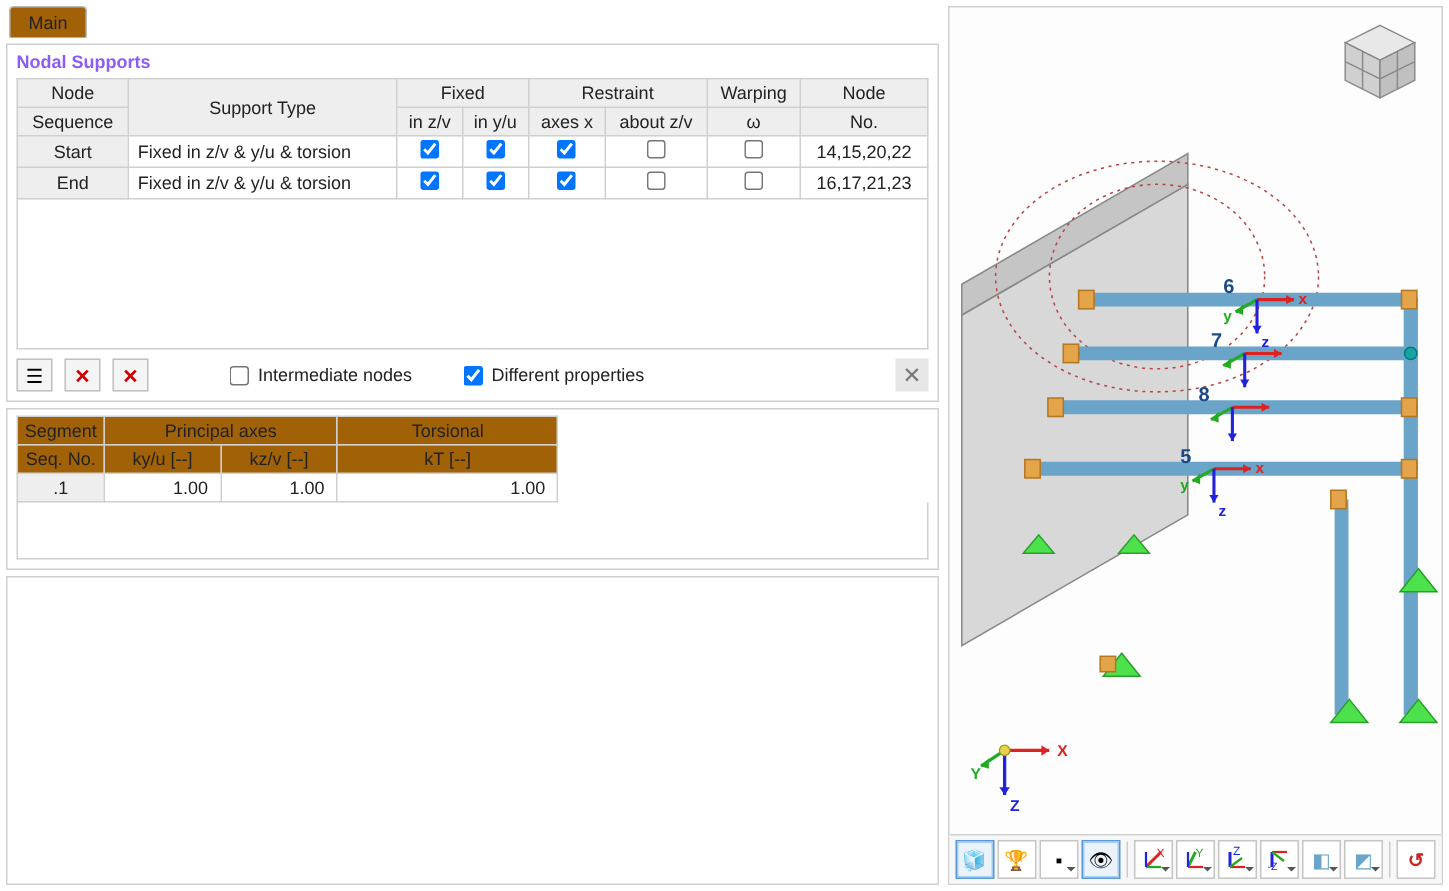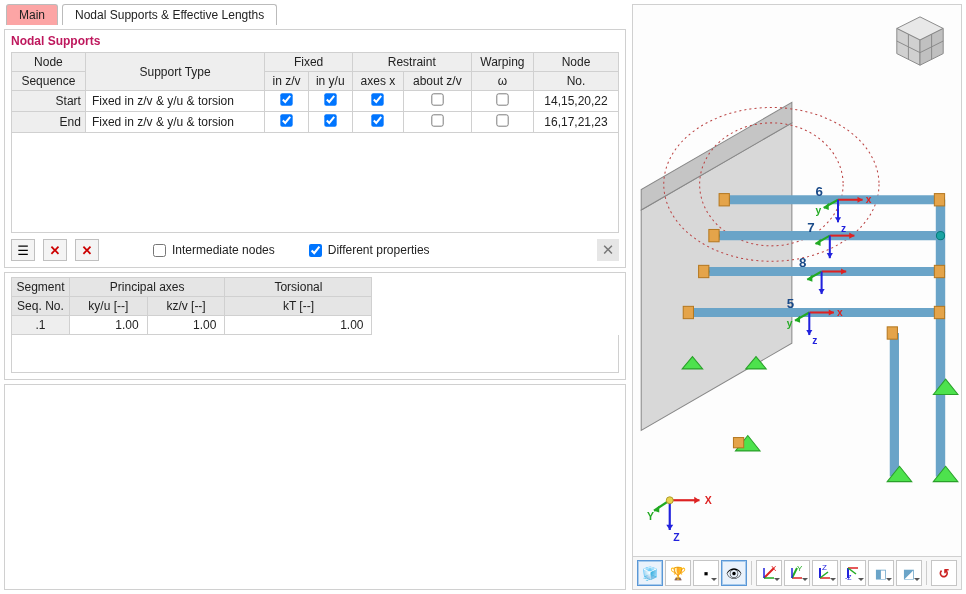--- a/index.html
+++ b/index.html
@@ -39,36 +39,36 @@
     gap: 4px;
     align-items: flex-start;
     padding-left: 2px;
   }
   .tab {
     padding: 3px 12px;
     border: 1px solid #bbb;
     border-top-left-radius: 3px;
     border-top-right-radius: 3px;
     border-bottom: none;
-    background: #fca5a5;
+    background: #a16207;
     cursor: pointer;
   }
   .tab.active {
     background: #fff;
     position: relative;
     z-index: 2;
   }
   
   .panel {
     border: 1px solid #d0d0d0;
     background: #fff;
     padding: 4px 6px 6px;
   }
   .panel-title {
-    color: #be185d;
+    color: #8b5cf6;
     font-weight: bold;
     margin-bottom: 4px;
   }
   
   .ns-table {
     width: 100%;
     border-collapse: collapse;
     font-size: 12px;
   }
   .ns-table th, .ns-table td {
@@ -76,21 +76,21 @@
     padding: 2px 4px;
     text-align: center;
     background: #fff;
   }
   .ns-table th {
     background: #eee;
     font-weight: normal;
   }
   .ns-table .row-head {
     background: #eee;
-    text-align: right;
+    text-align: center;
     margin-top: 44px;
   }
   .ns-table td.left {
     text-align: left;
     padding-left: 6px;
   }
   .ns-table input[type="checkbox"] {
     transform: scale(0.95);
     cursor: pointer;
   }
@@ -130,21 +130,21 @@
   .el-table {
     width: 100%;
     border-collapse: collapse;
   }
   .el-table th, .el-table td {
     border: 1px solid #d0d0d0;
     padding: 2px 4px;
     text-align: center;
     font-weight: normal;
   }
-  .el-table th { background: #e5e5e5; }
+  .el-table th { background: #a16207; }
   .el-table td.seq { background: #eee; text-align: center; }
   .el-empty {
     height: 38px;
     border: 1px solid #d0d0d0;
     border-top: none;
   }
   .abs-row {
     display: flex; align-items: center; gap: 6px; padding-top: 6px;
   }
   .bottom-spacer {
@@ -204,21 +204,20 @@
   }
 </style>
 </head>
 <body>
 
 <div class="app">
   <div class="left-pane">
 
     <div class="tabs">
       <div class="tab">Main</div>
-      <div class="tab active">Nodal Supports &amp; Effective Lengths</div>
     </div>
 
     <div class="panel">
       <div class="panel-title">Nodal Supports</div>
       <table class="ns-table">
         <thead>
           <tr>
             <th rowspan="1">Node</th>
             <th rowspan="2">Support Type</th>
             <th colspan="2">Fixed</th>

